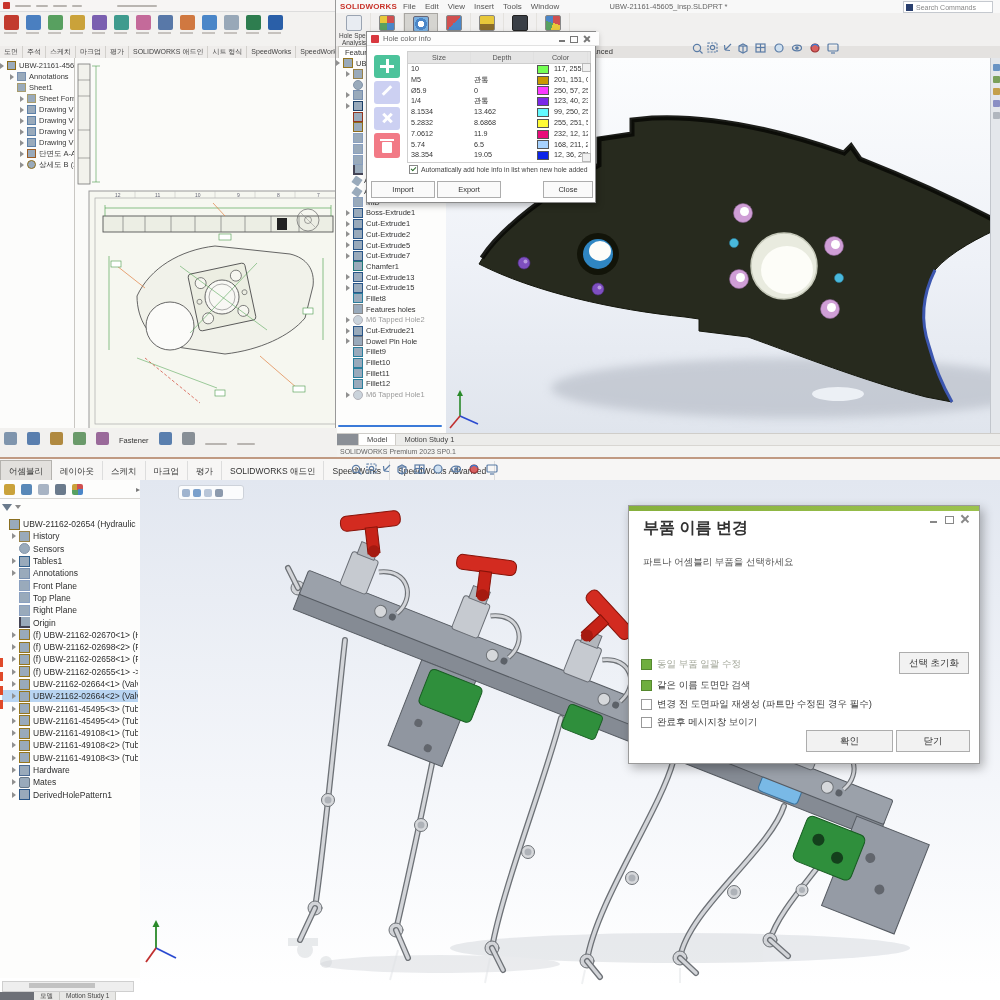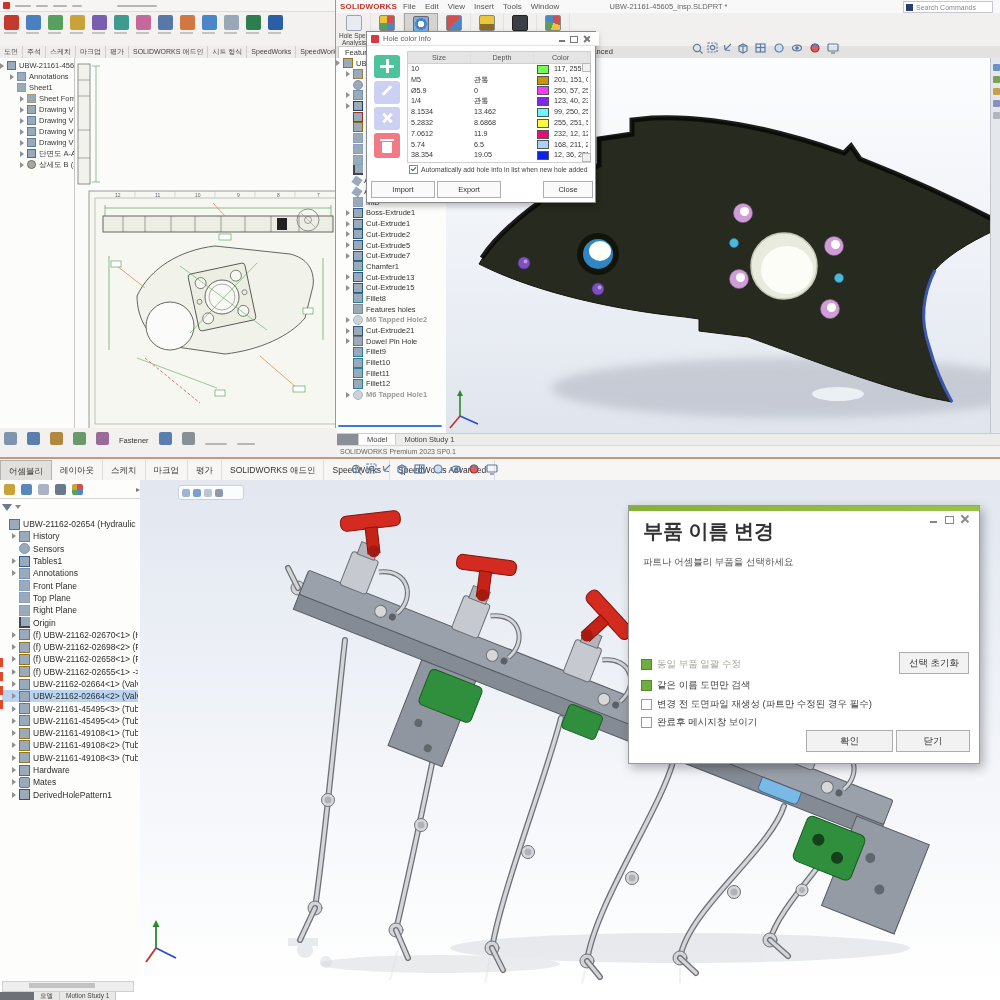--- a/index.html
+++ b/index.html
@@ -5,21 +5,21 @@
   html,body{margin:0;padding:0;background:#fff;}
   body{font-family:"Liberation Sans","DejaVu Sans",sans-serif;color:#333;}
   #stage{position:relative;width:1000px;height:1000px;overflow:hidden;background:#fff;}
   .abs{position:absolute;}
   .win{position:absolute;overflow:hidden;}
   
   .trow{display:flex;align-items:center;gap:3px;white-space:nowrap;overflow:hidden;}
   .trow .arr{width:0;height:0;border-left:4px solid #909090;border-top:3px solid transparent;border-bottom:3px solid transparent;flex:none;visibility:hidden;}
   .trow .arr.show{visibility:visible;}
   .trow .ti{width:9px;height:9px;flex:none;display:inline-block;background:#9ab;}
-  .trow.dim{color:#9a9a9a;font-weight:bold;}
+  .trow.dim{color:#9a9a9a;}
   .trow.dim .ti{opacity:.5;}
   .trow.sel{background:#b9d5f2;}
   .ind1{padding-left:10px;}
   .ind2{padding-left:20px;}
   
   .part-icon{background:#e9bd3a;border:1px solid #96761e;}
   .asm-icon{background:linear-gradient(135deg,#f0c83c 55%,#4a7fc0 55%);border:1px solid #8a6f20;}
   .folder-icon{background:#7c9cc4;border:1px solid #4a6a94;}
   .history-icon{background:#c8b078;border:1px solid #98824a;}
   .sensors-icon{background:#b8c4d4;border-radius:50%;border:1px solid #8494a8;}
@@ -116,21 +116,21 @@
   .hd-check{position:absolute;left:42px;top:133px;display:flex;align-items:center;gap:3px;font-size:6.8px;color:#444;}
   .cbx{width:7px;height:7px;border:1px solid #888;background:#fff;position:relative;flex:none;}
   .cbx.on::after{content:"";position:absolute;left:1px;top:1px;width:4px;height:2px;border-left:1.4px solid #2a6a2a;border-bottom:1.4px solid #2a6a2a;transform:rotate(-45deg);}
   .hd-btn{position:absolute;top:149px;height:15px;border:1px solid #adadad;background:#fafafa;font-size:7.5px;text-align:center;line-height:15px;color:#333;}
   
   #winC{left:0;top:428px;width:1000px;height:572px;background:none;}
   .c-remnant{position:absolute;left:0;top:0;width:337px;height:29px;background:#f2f1ef;border-bottom:1px solid #d0cecb;overflow:hidden;}
   .c-tabrow{position:absolute;left:0;top:29px;width:1000px;height:23px;background:#f7f6f5;border-top:2px solid #c09a82;border-bottom:1px solid #c4c2be;}
   .ctab{position:relative;font-size:8.5px;line-height:20px;padding:0 8px;color:#333;border-right:1px solid #ddd;white-space:nowrap;}
   .ctab.selected{background:#e2e0dd;border:1px solid #b4b2ae;border-bottom:none;}
-  .c-tabs-wrap{position:absolute;left:0;top:1px;height:21px;display:flex;}
+  .c-tabs-wrap{position:absolute;left:0;top:1px;height:21px;display:flex;align-items:center;}
   .c-tree{position:absolute;left:0;top:52px;width:140px;height:498px;background:#fdfdfc;border-right:1px solid #b7b5b1;font-size:8.5px;color:#2e2e2e;}
   .c-tree .trow{height:12.3px;}
   .c-tree .ti{width:9px;height:9px;}
   .c-panel-tabs{position:absolute;left:0;top:0;width:140px;height:18px;border-bottom:1px solid #d8d6d2;display:flex;align-items:center;gap:6px;padding-left:4px;}
   .pt-ic{width:11px;height:11px;border-radius:2px;}
   .c-filter{position:absolute;left:2px;top:20px;width:136px;height:14px;display:flex;align-items:center;gap:3px;}
   .funnel{width:0;height:0;border-left:5px solid transparent;border-right:5px solid transparent;border-top:7px solid #6a7a8c;}
   .caret{width:0;height:0;border-left:3px solid transparent;border-right:3px solid transparent;border-top:4px solid #888;}
   .c-rows{position:absolute;left:2px;top:38px;width:136px;}
   .edge-mark{position:absolute;left:0;width:2.5px;height:9px;background:#e04a2a;}
@@ -138,21 +138,21 @@
   .c-scroll .thumb{position:absolute;left:26px;top:1px;width:66px;height:5px;background:#c2c2c2;}
   .c-bottomtabs{position:absolute;left:0;top:564px;height:8px;display:flex;font-size:6.5px;line-height:8px;}
   .c-darkbox{width:34px;background:#6d7077;}
   .cm-tab{padding:0 6px;background:#e8e8e6;border-right:1px solid #c8c8c4;color:#444;white-space:nowrap;}
   .c-viewport{position:absolute;left:140px;top:52px;width:860px;height:505px;}
   .ctx-bar{position:absolute;left:38px;top:5px;width:58px;height:13px;background:rgba(255,255,255,.85);border:1px solid #cdd2da;border-radius:3px;display:flex;align-items:center;gap:3px;padding:0 3px;}
   .cx{width:8px;height:8px;border-radius:2px;background:#9fb4cf;}
   
   #renDlg{position:absolute;left:628px;top:77px;width:350px;height:257px;background:#fff;border:1px solid #9a9a9a;box-shadow:3px 4px 10px rgba(0,0,0,.3);z-index:40;}
   .rd-green{position:absolute;left:0;top:0;width:350px;height:5px;background:linear-gradient(90deg,#86b03c,#9cc24e);}
-  .rd-title{position:absolute;left:14px;top:12px;font-size:20px;font-weight:bold;color:#333;}
+  .rd-title{position:absolute;left:14px;top:12px;font-size:16px;font-weight:bold;color:#333;}
   .rd-sub{position:absolute;left:14px;top:50px;font-size:9.5px;color:#555;}
   .rd-list{position:absolute;left:12px;top:68px;width:326px;height:75px;background:#e3e7cb;border:1px solid #a8ac94;}
   .rd-item{display:flex;align-items:center;gap:4px;padding:5px 0 0 6px;font-size:8.5px;color:#6e7246;white-space:nowrap;overflow:hidden;}
   .rd-dash{width:7px;height:1px;background:#9a9e84;flex:none;}
   .rd-part{width:8px;height:8px;background:#e9bd3a;border:1px solid #96761e;flex:none;}
   .rd-check{position:absolute;left:12px;display:flex;align-items:center;gap:5px;font-size:9.5px;color:#3c3c3c;}
   .rd-check.dim{color:#a2a698;}
   .gbx{width:9px;height:9px;border:1px solid #999;background:#fff;flex:none;}
   .gbx.on{background:#6fae3e;border-color:#55882e;}
   .rd-btn{position:absolute;height:20px;border:1px solid #adadad;background:#f2f2f2;font-size:9.5px;text-align:center;line-height:20px;color:#333;}

